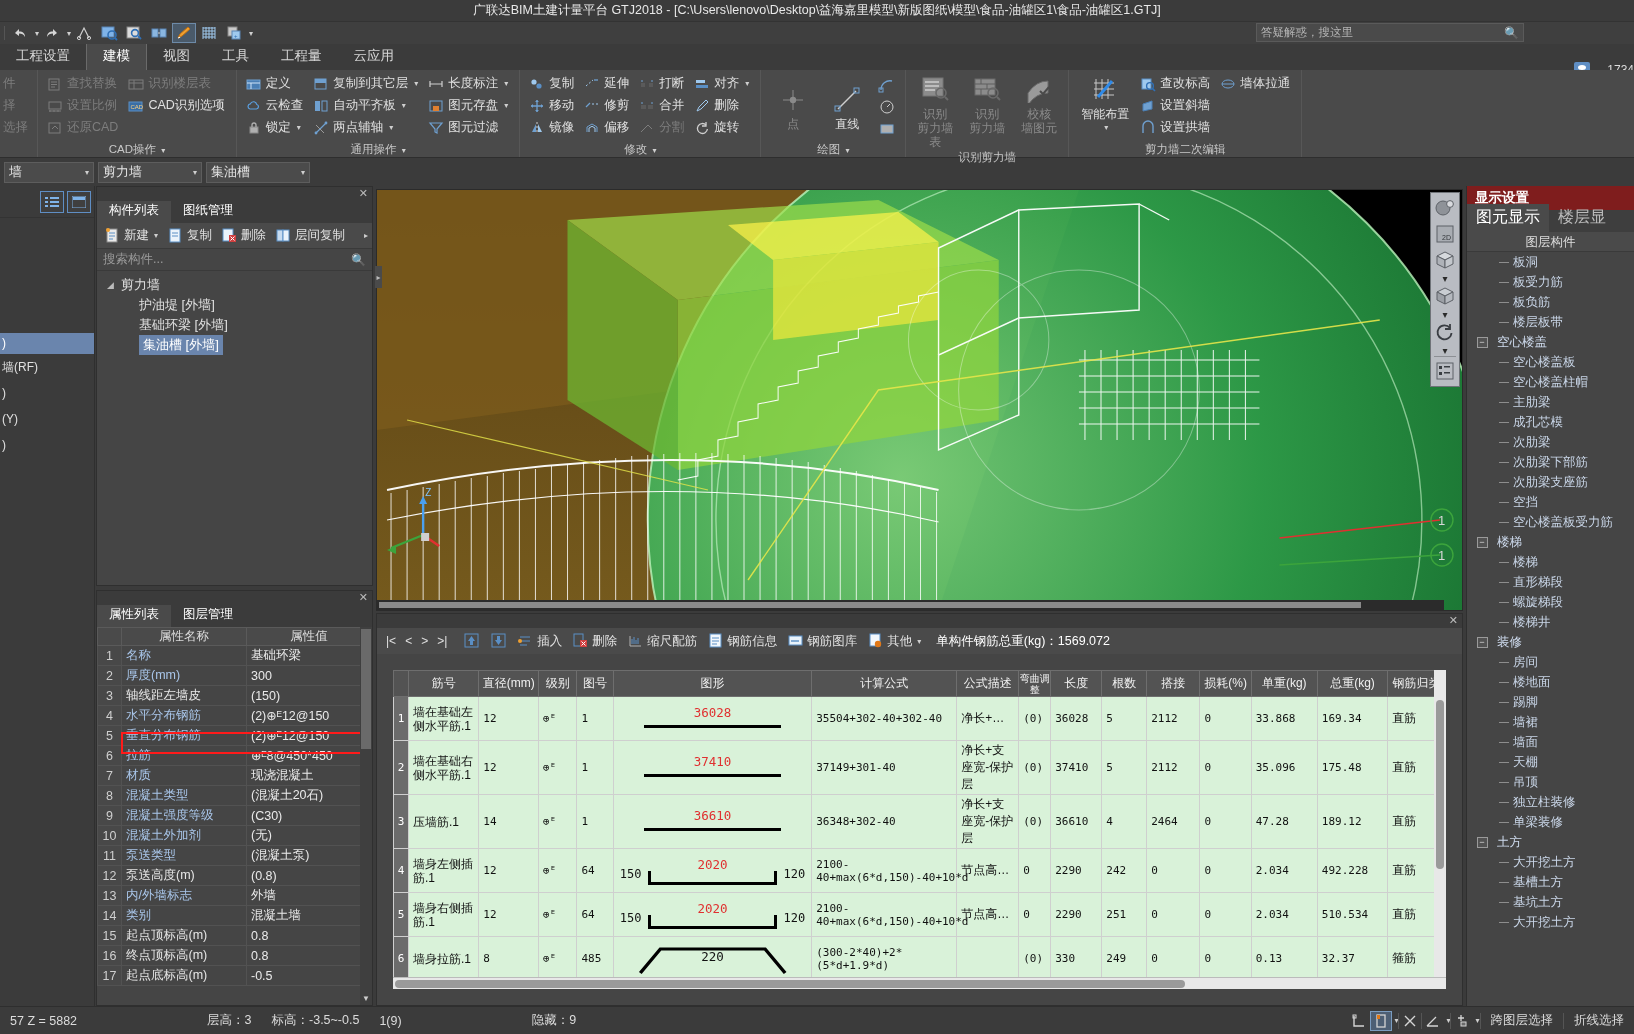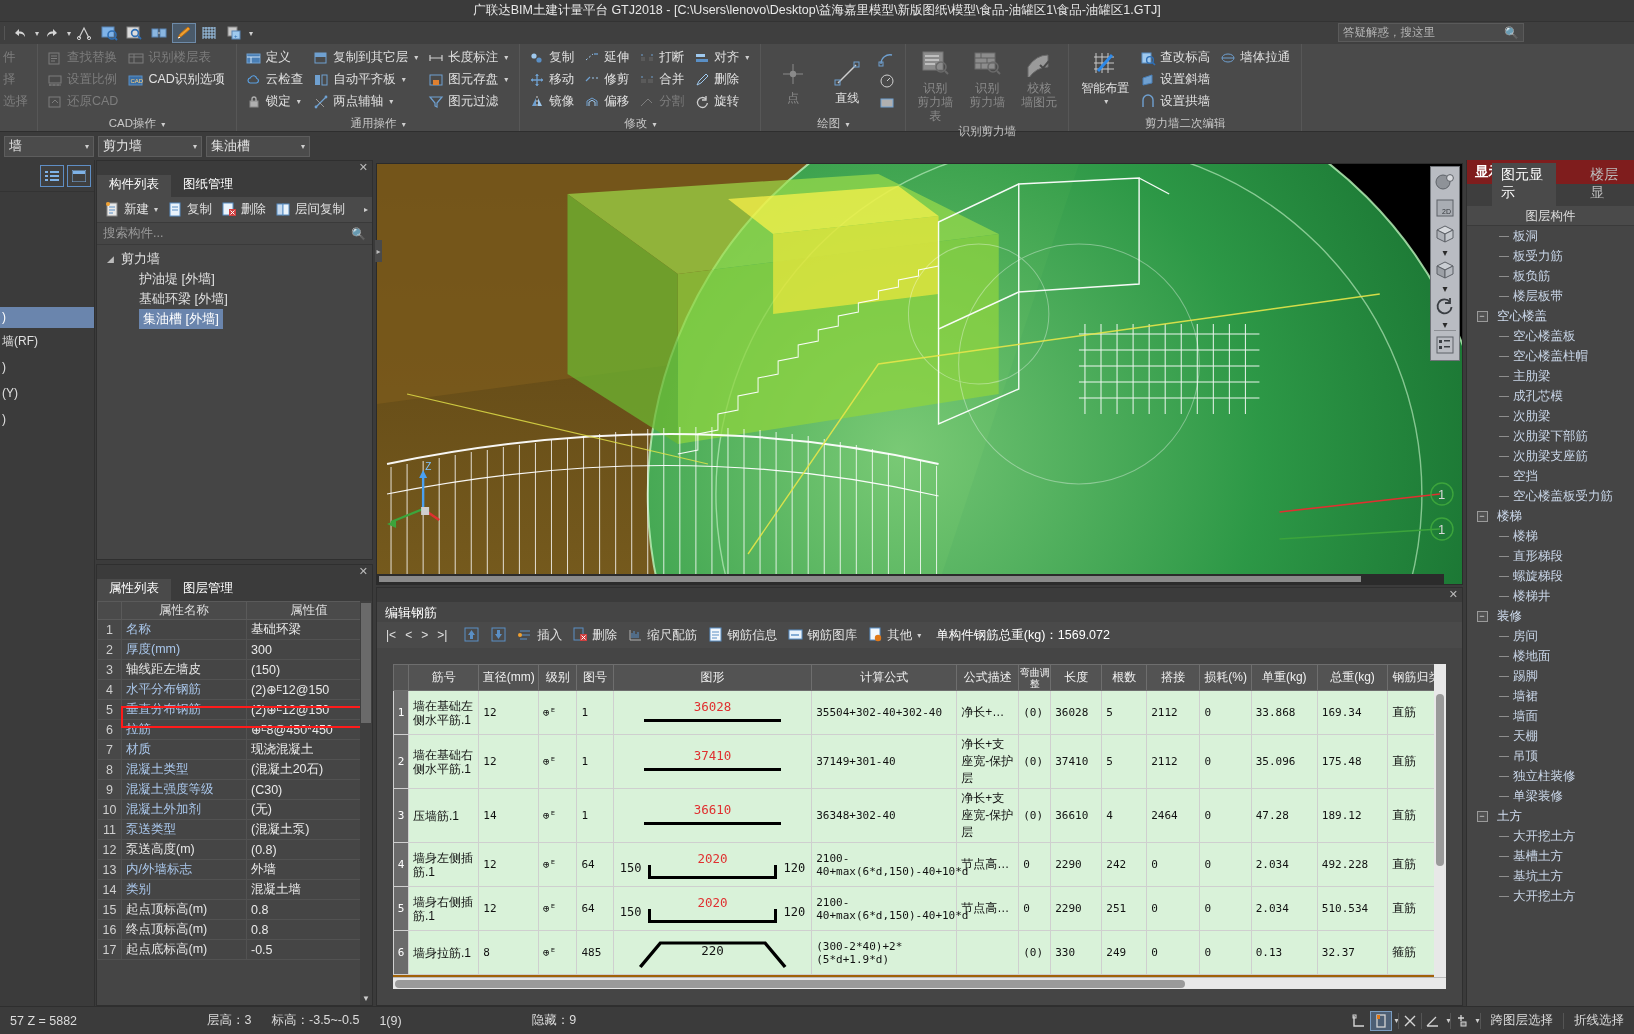--- a/index.html
+++ b/index.html
@@ -25,21 +25,21 @@
 
   
   .qat { height:22px; background:#3f3f3f; display:flex; align-items:center;
          padding-left:2px; gap:1px; position:relative; flex:0 0 22px;}
   .qicon { width:24px; height:20px; display:flex; align-items:center; justify-content:center;
            color:#cfcfcf; font-size:13px; cursor:pointer; }
   .qicon.sel { background:#4a5a6a; border:1px solid #6d8aa8; }
   .qicon svg { display:block; }
   .qsep { width:1px; height:14px; background:#555; margin:0 2px; }
   .searchbox {
-    position:absolute; right:110px; top:1px; width:186px; height:19px;
+    position:absolute; right:110px; top:1px; width:268px; height:19px;
     background:#4a4a4a; border:1px solid #5a5a5a; display:flex; align-items:center;
     padding:0 4px; font-size:11.5px; color:#b4b4b4;
   }
   .searchbox .mag { margin-left:auto; font-size:12px; }
   .userbox { position:absolute; right:0px; top:1px; display:flex; align-items:center; gap:17px;
              font-size:12px; color:#ddd;margin-top:39px; }
   .useravatar { width:16px;height:16px; background:#5f8ec4; display:inline-block;
                 border-radius:2px; position:relative; }
   .useravatar::after{content:"";position:absolute;left:4px;top:3px;width:8px;height:5px;
      border-radius:50%;background:#fff;}
@@ -185,21 +185,21 @@
   .tbl-scroll-v { position:absolute; right:0; top:0; bottom:12px; width:12px; background:#e8e8e8;}
   .tbl-scroll-v i { position:absolute; left:2px; top:30px; height:55%; width:8px;
                     background:#9a9a9a; border-radius:4px;}
 
   
   .rightcol { width:168px; flex:0 0 168px; background:#454545; border-left:1px solid #2f2f2f;
               display:flex; flex-direction:column; }
   .rp-head { height:24px; font-size:13.5px; color:#fff; display:flex; align-items:center;
              padding:0 8px; background:#7f1d1d; font-weight:bold;}
   .rtabs { height:22px; display:flex; background:#3e3e3e; align-items:flex-end; }
-  .rtab { padding:3px 9px 4px; font-size:14px; color:#bbb; cursor:pointer;margin-left:25px; }
+  .rtab { padding:3px 9px 4px; font-size:16px; color:#bbb; cursor:pointer; }
   .rtab.active { background:#4a4a4a; color:#fff; }
   .rcolhdr { height:20px; background:#4a4a4a; border-bottom:1px solid #3a3a3a;
              font-size:12.5px; color:#ddd; text-align:center; line-height:20px; }
   .rtree { flex:1; overflow:hidden; font-size:12.5px; }
   .rrow { height:20px; display:flex; align-items:center; color:#c9d6e8; cursor:pointer;
           white-space:nowrap; }
   .rrow .gut { width:30px; flex:0 0 30px; display:flex; align-items:center;
                justify-content:center; }
   .rrow.child .gut { width:46px; flex:0 0 46px; justify-content:flex-end; padding-right:4px;}
   .dash { width:10px; height:1px; background:#8d8d8d; display:inline-block; }
@@ -294,20 +294,28 @@
     <div class="searchbox">
       <span>答疑解惑，搜这里</span>
       <span class="mag">🔍</span>
     </div>
     <div class="userbox">
       <span class="useravatar"></span>
       <span>1734</span>
     </div>
   </div>
 
+  <div class="tabs">
+    <div class="tab">工程设置</div>
+    <div class="tab active">建模</div>
+    <div class="tab">视图</div>
+    <div class="tab">工具</div>
+    <div class="tab">工程量</div>
+    <div class="tab">云应用</div>
+  </div>
 
   <div class="ribbon">
 
     <div class="rgroup" style="width:38px;padding-left:0">
       <div class="gbody">
         <div class="rcol">
           <div class="ritem dis">
               <span>件</span>
             </div>
           <div class="ritem dis">
@@ -1037,21 +1045,20 @@
         </div>
         <div class="vscroll-h">
             <i></i>
           </div>
       </div>
 
       <div class="rebarpanel">
         <div class="rp-hdr">
           <span class="x">✕</span>
         </div>
-        <div class="rp-title">编辑钢筋</div>
         <div class="rp-tools">
           <span class="navbtn">|&lt;</span>
           <span class="navbtn">&lt;</span>
           <span class="navbtn">&gt;</span>
           <span class="navbtn">&gt;|</span>
           <span style="width:4px"></span>
           <span class="ptb">
             <span class="ic"><svg width="15" height="15" viewBox="0 0 15 15">
                   <rect x="1" y="1" width="13" height="13" fill="none" stroke="#5a8fc5"></rect>
                   <path d="M7.5 3 L11 8 H9 V12 H6 V8 H4 Z" fill="#5a8fc5"></path>

